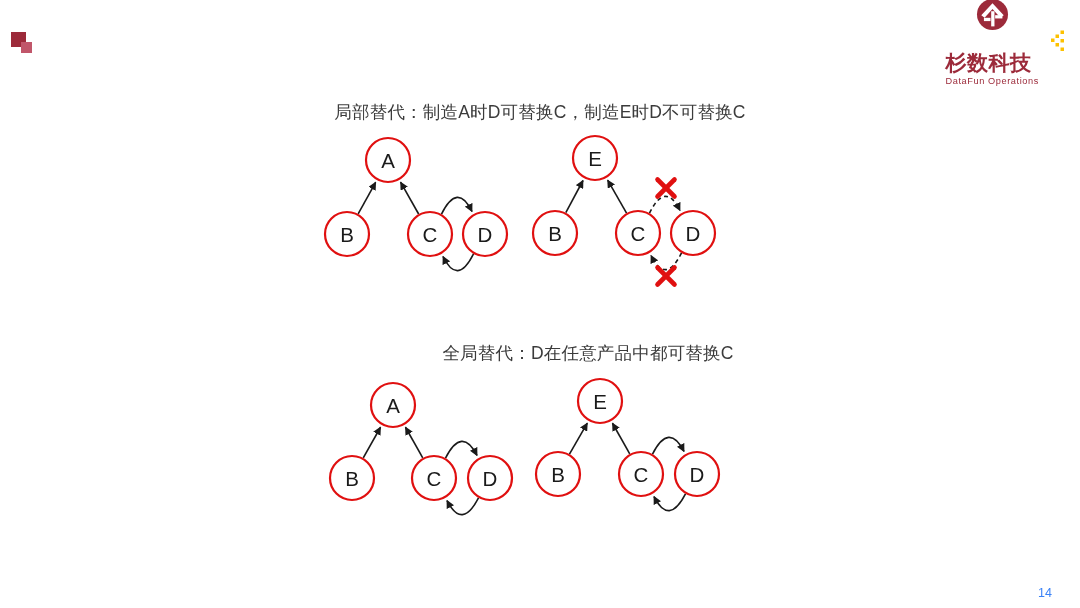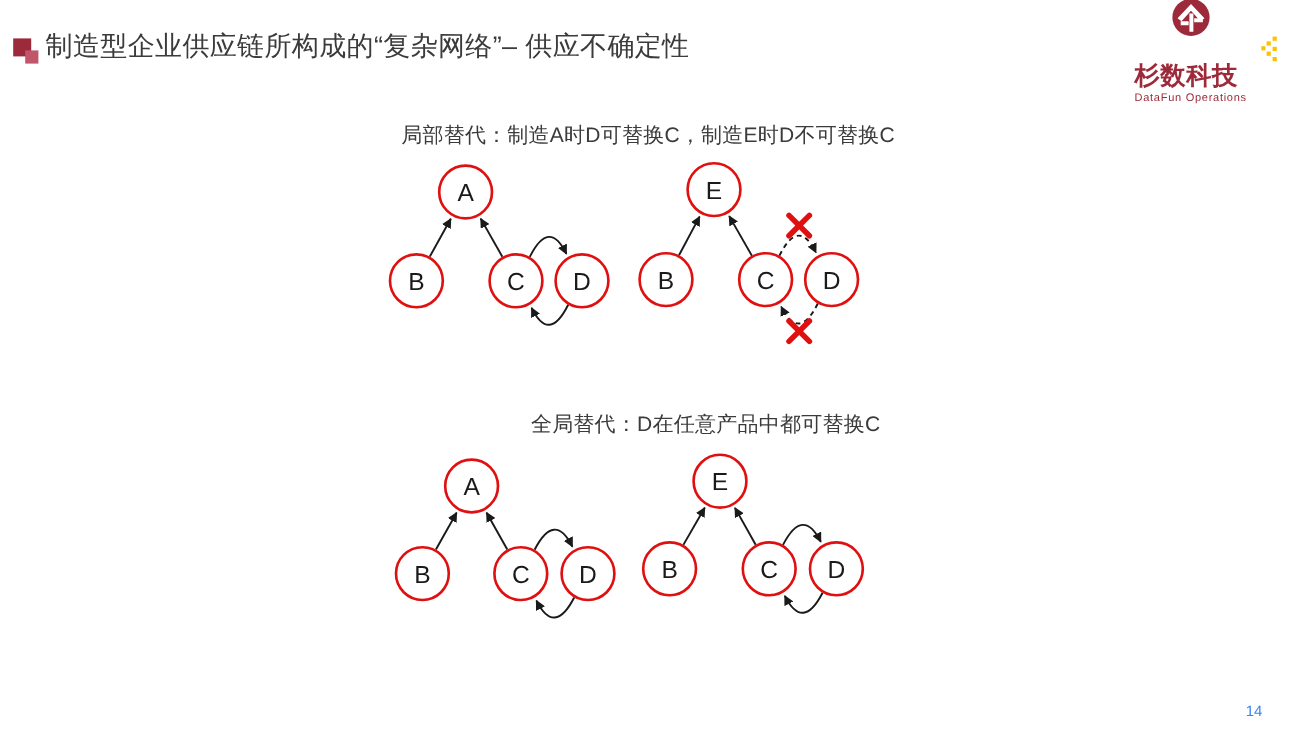--- a/index.html
+++ b/index.html
@@ -135,21 +135,20 @@
 </head>
 <body>
 
 <div id="slide-header">
 
   <div id="title-bullet">
     <span class="sq-big"></span>
     <span class="sq-small"></span>
   </div>
 
-  <div id="slide-title">制造型企业供应链所构成的“复杂网络”– 供应不确定性</div>
 
   <div id="logo-group">
 
     <div id="logo-cardinal">
       <svg class="mark" viewBox="0 0 100 100">
         <circle cx="50" cy="50" r="47" fill="#9C2A3A"></circle>
         <path d="M50 16 L84 52 L74 60 L50 33 L26 60 L16 52 Z" fill="#ffffff"></path>
         <path d="M46 40 L46 86 L56 86 L56 40 Z" fill="#ffffff"></path>
         <path d="M24 60 L44 60 L44 70 L24 70 Z" fill="#ffffff"></path>
         <path d="M58 52 L80 52 L80 62 L58 62 Z" fill="#ffffff"></path>

